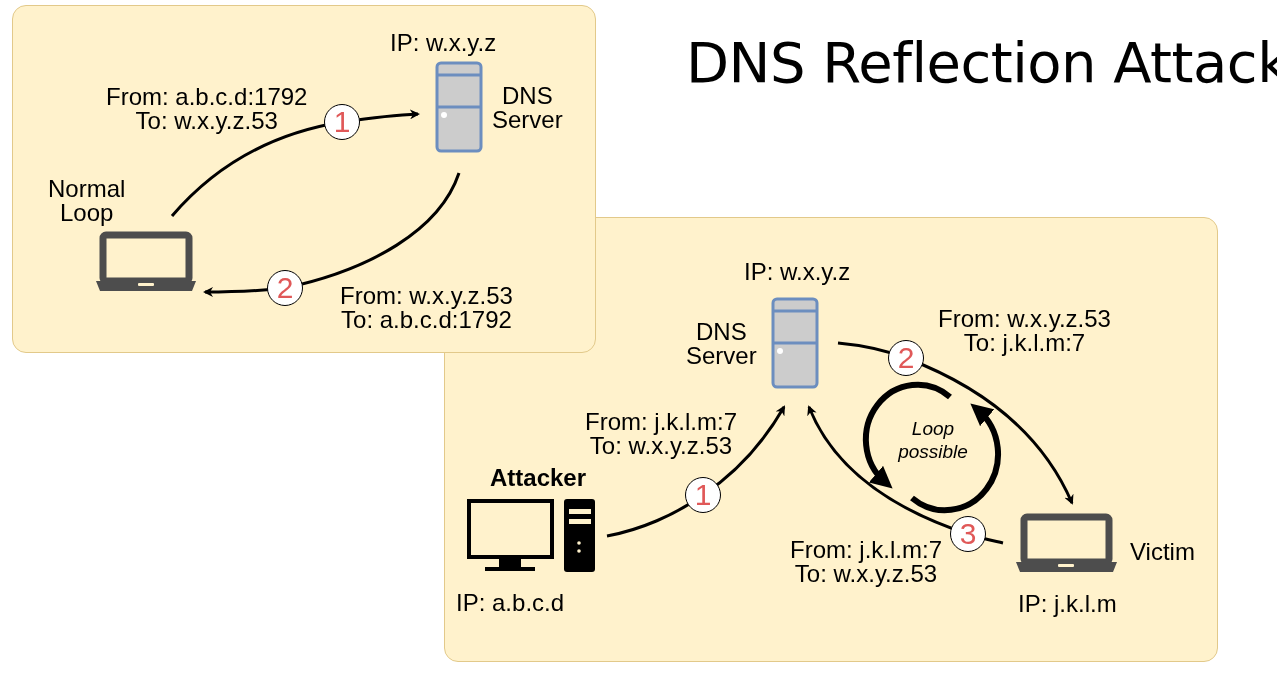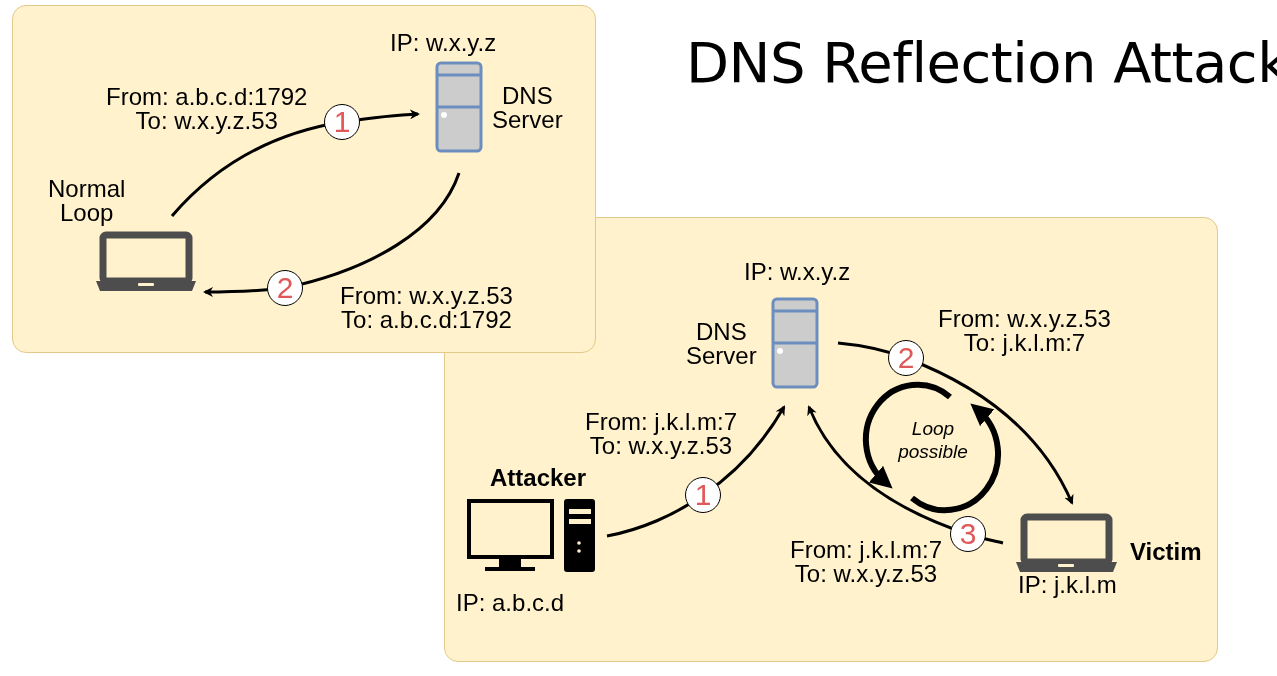--- a/index.html
+++ b/index.html
@@ -105,22 +105,22 @@
 <div class="badge" style="left:324px; top:104px;">1</div>
 <div class="badge" style="left:267px; top:270px;">2</div>
 
 <div class="lbl" style="left:744px; top:260px;">IP: w.x.y.z</div>
 <div class="lbl" style="left:686px; top:320px;">
   <div>DNS</div>
   <div>Server</div>
 </div>
 <div class="lbl" style="left:490px; top:466px;font-weight:bold;">Attacker</div>
 <div class="lbl" style="left:456px; top:591px;">IP: a.b.c.d</div>
-<div class="lbl" style="left:1130px; top:540px;font-weight:bold;">Victim</div>
-<div class="lbl" style="left:1018px; top:573px;text-align:center;">IP: j.k.l.m</div>
+<div class="lbl" style="left:1130px; top:540px;">Victim</div>
+<div class="lbl" style="left:1018px; top:592px;text-align:center;">IP: j.k.l.m</div>
 
 <div class="lbl" style="left:585px; top:410px;">
   <div>From: j.k.l.m:7</div>
   <div>To: w.x.y.z.53</div>
 </div>
 <div class="lbl" style="left:938px; top:307px;">
   <div>From: w.x.y.z.53</div>
   <div>To: j.k.l.m:7</div>
 </div>
 <div class="lbl" style="left:790px; top:538px;">

